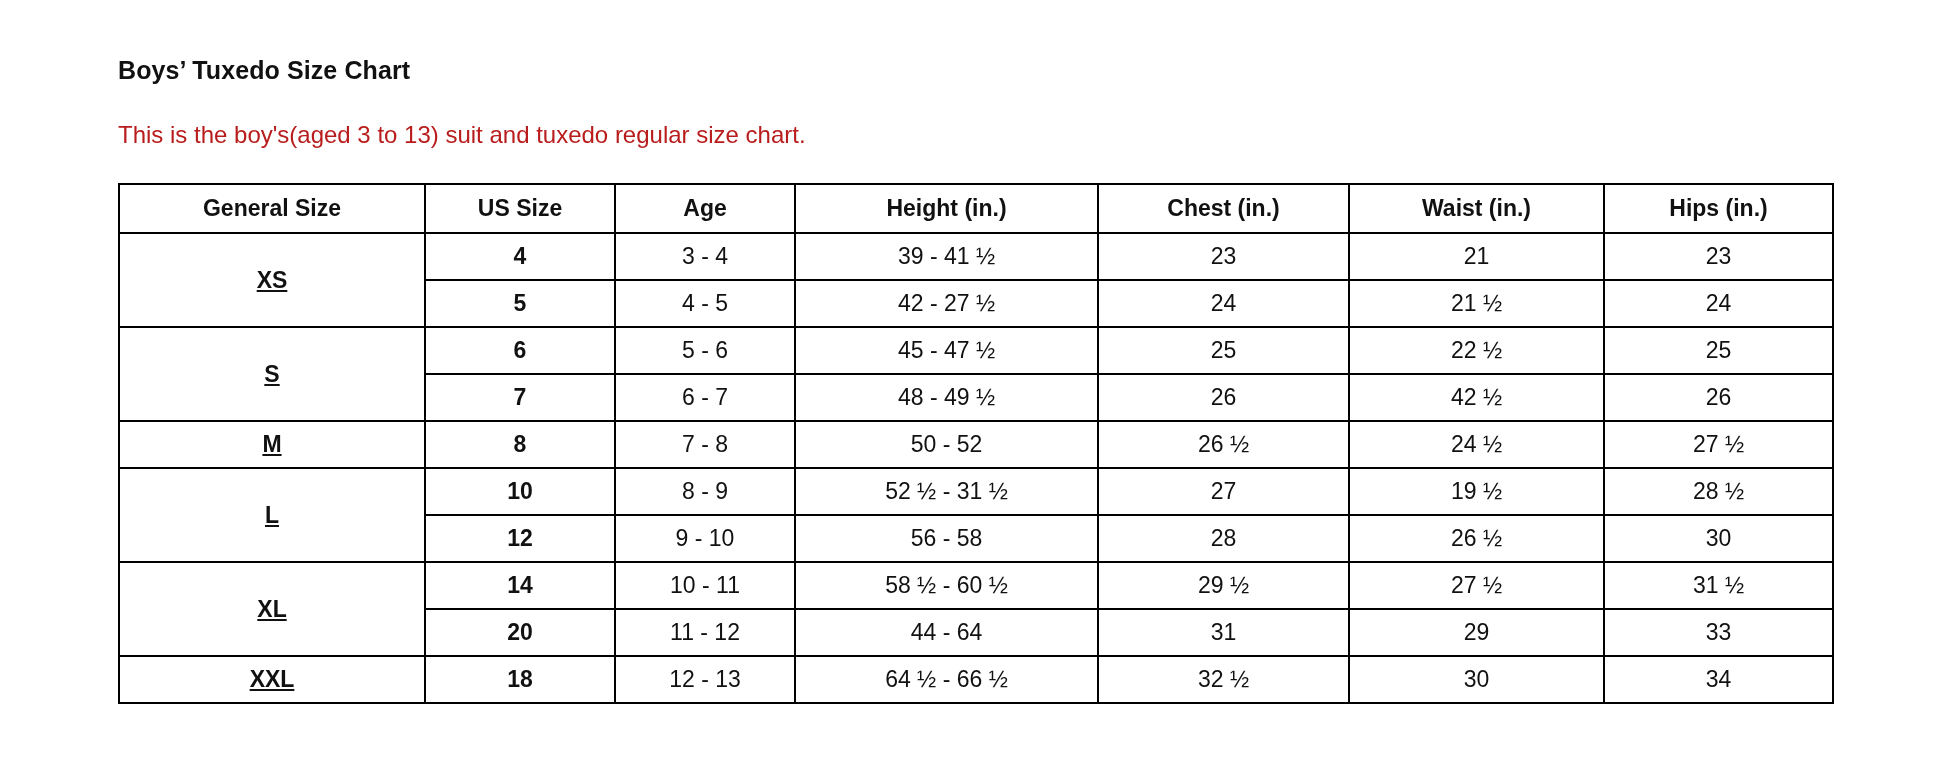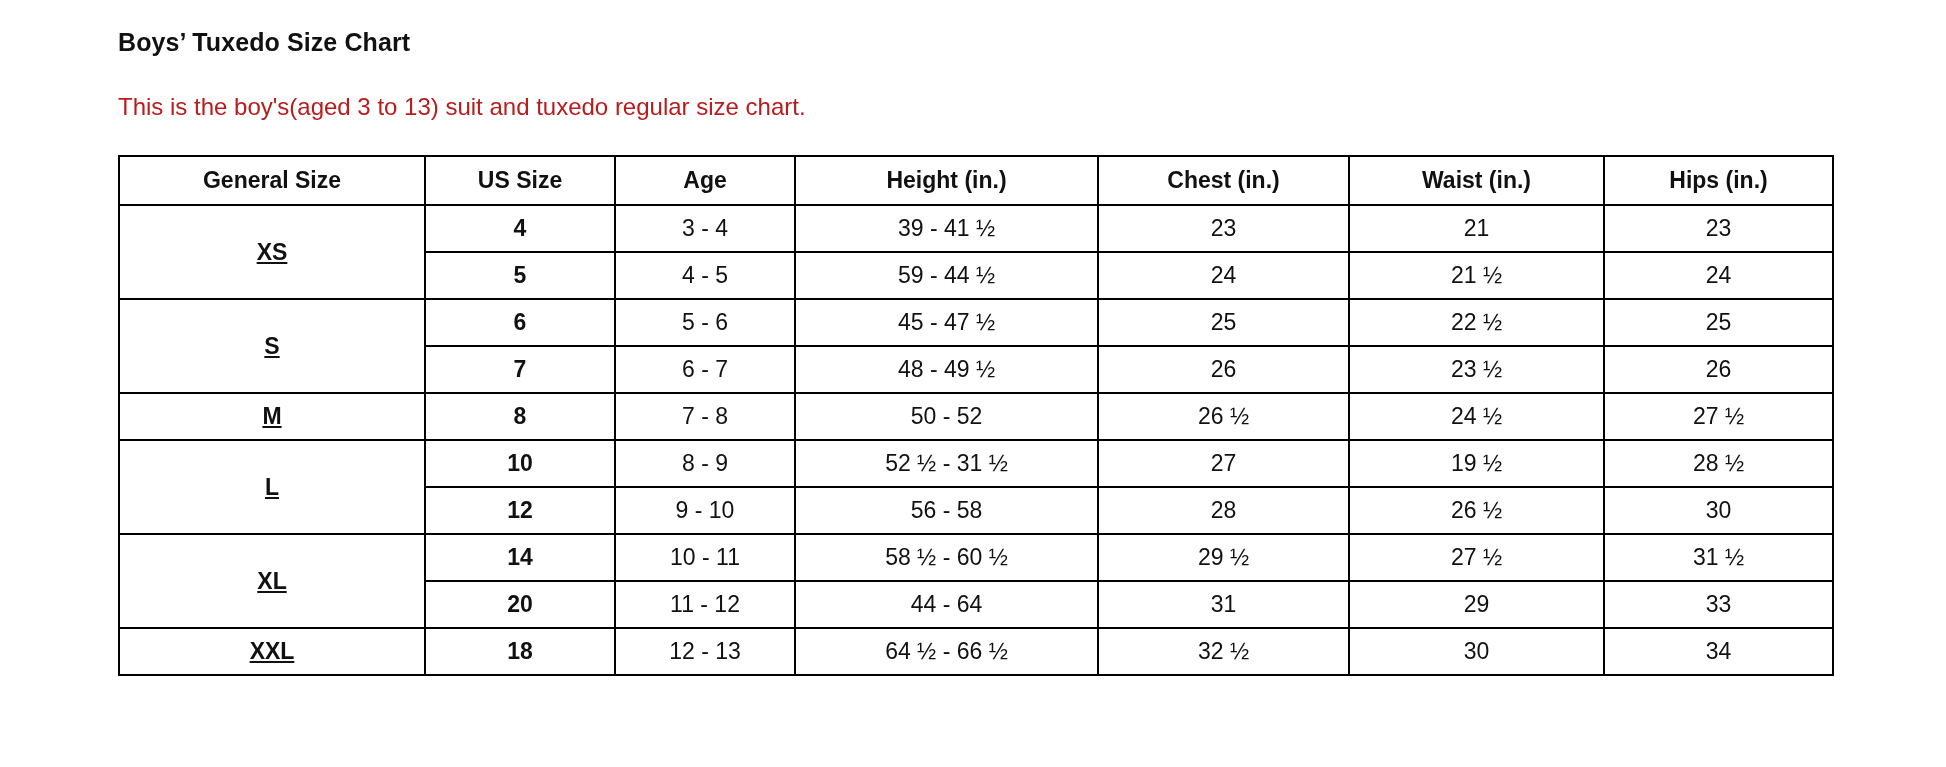--- a/index.html
+++ b/index.html
@@ -12,21 +12,21 @@
     height: 767px;
     font-family: "Liberation Sans", sans-serif;
     color: #111111;
     overflow: hidden;
   }
   .page {
     position: relative;
     width: 1717px;
     height: 767px;
     box-sizing: border-box;
-    padding: 28px 0 0 118px;
+    padding: 56px 0 0 118px;
   }
   .title {
     font-size: 25px;
     font-weight: bold;
     letter-spacing: 0.1px;
     margin: 0 0 36px 0;
     color: #111111;
   }
   .intro {
     font-size: 24px;
@@ -109,40 +109,40 @@
           <td class="us">4</td>
           <td>3 - 4</td>
           <td>39 - 41 ½</td>
           <td>23</td>
           <td>21</td>
           <td>23</td>
         </tr>
         <tr>
           <td class="us">5</td>
           <td>4 - 5</td>
-          <td>59 - 44 ½</td>
+          <td>42 - 27 ½</td>
           <td>24</td>
           <td>21 ½</td>
           <td>24</td>
         </tr>
         <tr>
           <td class="general" rowspan="2">S</td>
           <td class="us">6</td>
           <td>5 - 6</td>
           <td>45 - 47 ½</td>
           <td>25</td>
           <td>22 ½</td>
           <td>25</td>
         </tr>
         <tr>
           <td class="us">7</td>
           <td>6 - 7</td>
           <td>48 - 49 ½</td>
           <td>26</td>
-          <td>23 ½</td>
+          <td>42 ½</td>
           <td>26</td>
         </tr>
         <tr>
           <td class="general">M</td>
           <td class="us">8</td>
           <td>7 - 8</td>
           <td>50 - 52</td>
           <td>26 ½</td>
           <td>24 ½</td>
           <td>27 ½</td>

